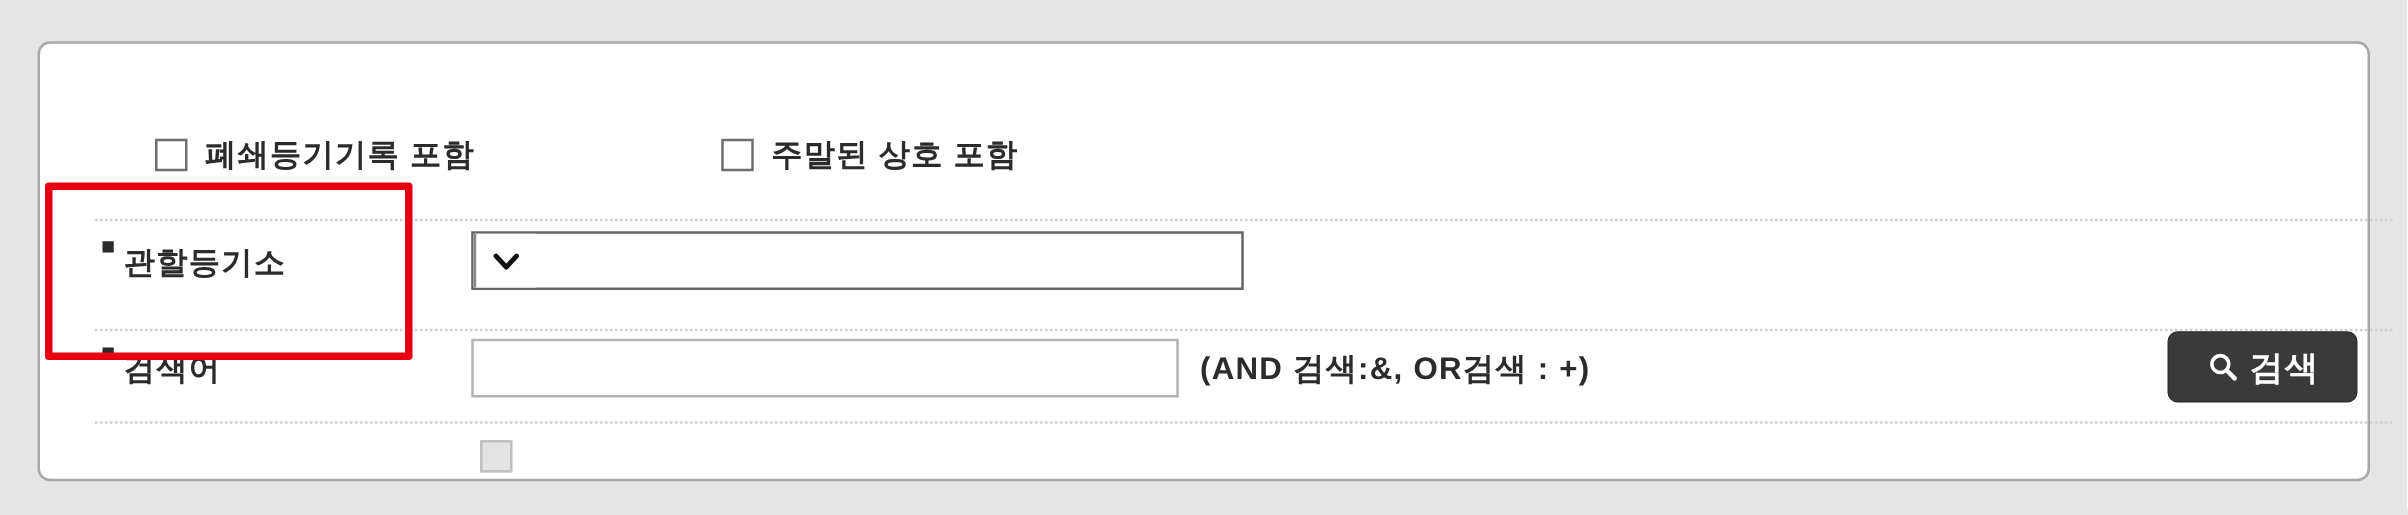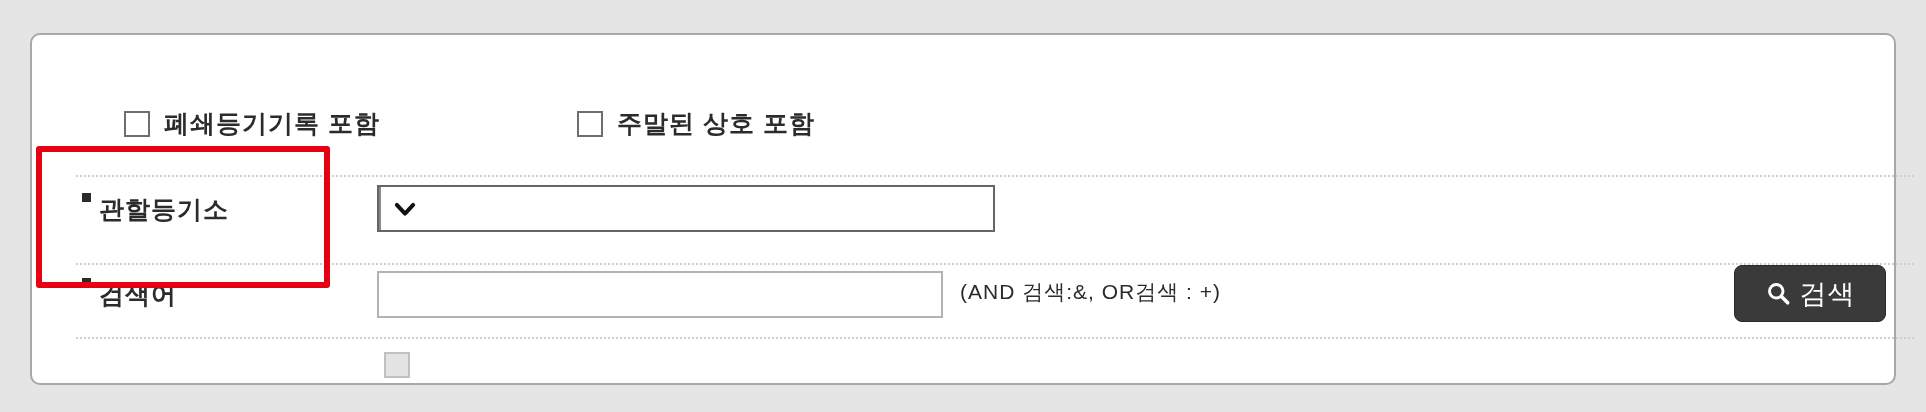--- a/index.html
+++ b/index.html
@@ -147,22 +147,22 @@
     font-family: "Liberation Sans", sans-serif;
     color: #2b2b2b;
     padding: 0 10px;
     outline: none;
   }
 
   .hint-text {
     position: absolute;
     left: 928px;
     top: 243px;
-    font-size: 21px;
-    font-weight: 400;
+    font-size: 25px;
+    font-weight: 700;
     color: #2b2b2b;
     letter-spacing: 1px;
     white-space: nowrap;
   }
 
   .search-button {
     position: absolute;
     left: 1702px;
     top: 230px;
     width: 152px;
@@ -173,21 +173,21 @@
     border-radius: 8px;
     display: flex;
     align-items: center;
     justify-content: center;
     gap: 8px;
     cursor: pointer;
   }
   .search-button-label {
     color: #ffffff;
     font-size: 27px;
-    font-weight: 400;
+    font-weight: 700;
     letter-spacing: 1px;
   }
   .search-button svg { display: block; }
 </style>
 </head>
 <body>
 
 <div class="stage">
 
   <div class="panel">

